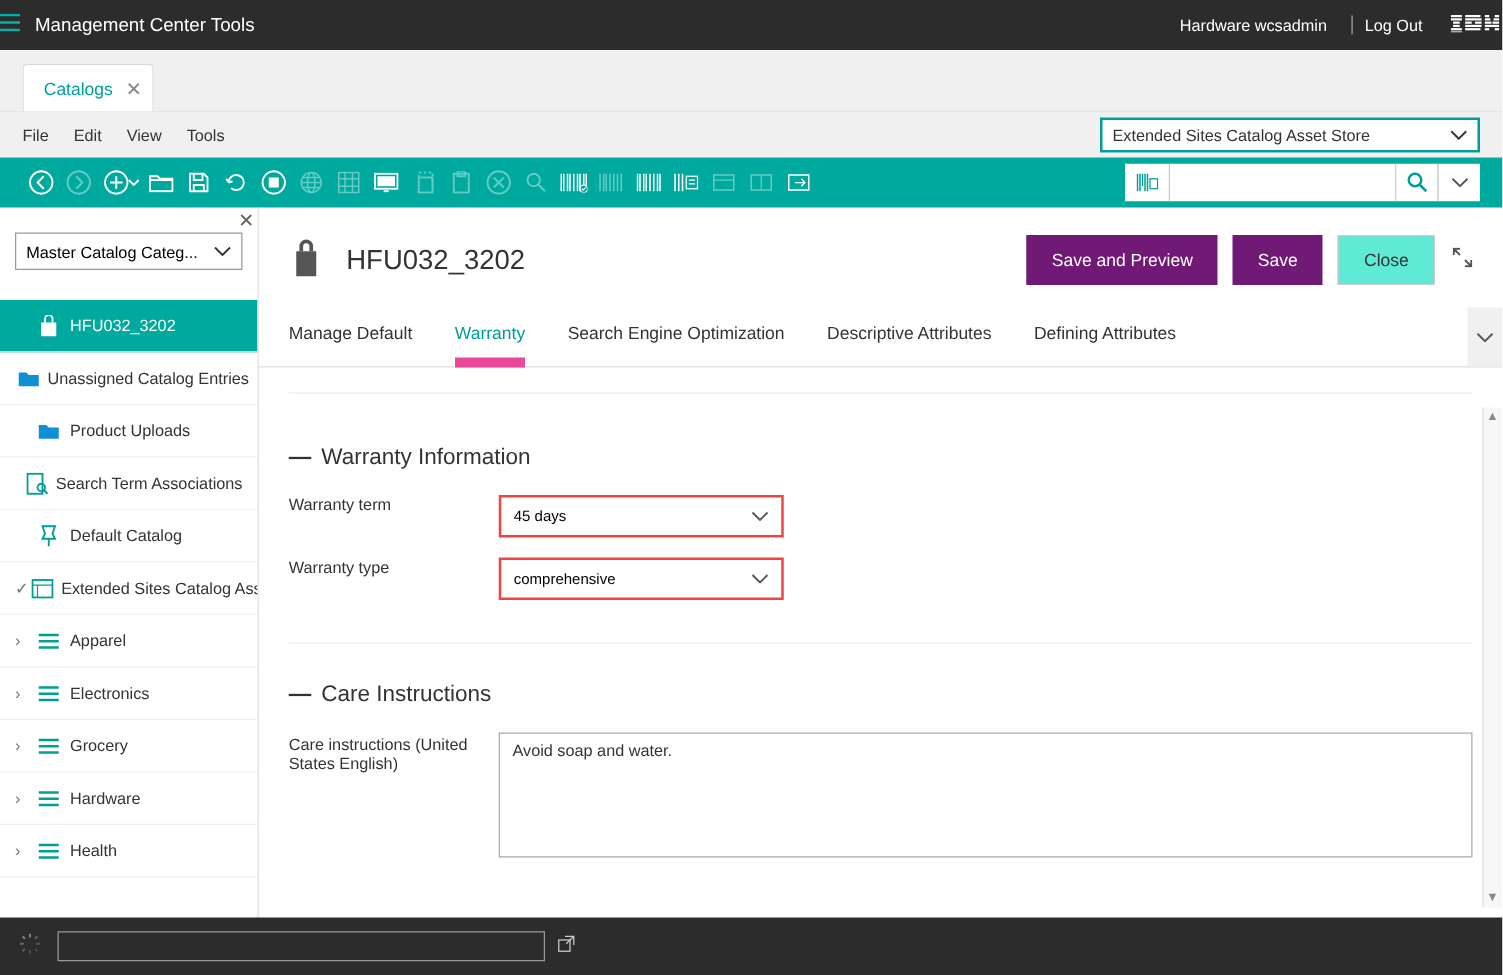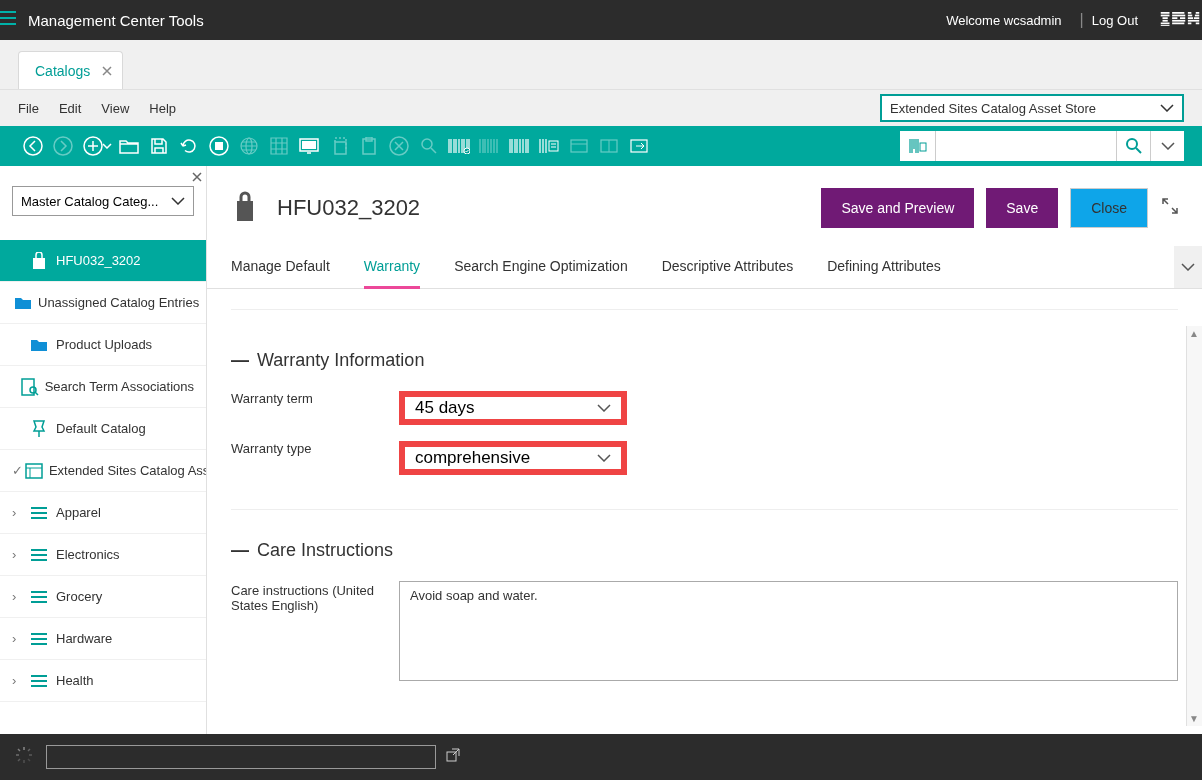--- a/index.html
+++ b/index.html
@@ -53,35 +53,35 @@
   .side-scroll-x .arrow-l { position: absolute; left: 2px; top: 0; font-size: 10px; color: #888; }
   .side-scroll-x .arrow-r { position: absolute; right: 2px; top: 0; font-size: 10px; color: #888; }
 
   .main { flex: 1; position: relative; overflow: hidden; }
   .main-header { display: flex; align-items: center; padding: 22px 24px 18px 24px; }
   .product-icon { width: 28px; height: 34px; margin-right: 18px; }
   .product-title { font-size: 22px; color: #333; }
   .main-header .spacer { flex: 1; }
   .btn { height: 40px; padding: 0 20px; font-size: 14px; border: none; cursor: pointer; }
   .btn.teal { background: #701a75; color: #fff; margin-right: 12px; }
-  .btn.outline { background: #0ea5e9; border: 1px solid #ccc; color: #333; }
+  .btn.outline { background: #5eead4; border: 1px solid #ccc; color: #333; }
   .expand-icon { margin-left: 14px; cursor: pointer; color: #555; }
 
   .tabs { display: flex; padding: 0 24px; border-bottom: 1px solid #e0e0e0; position: relative; }
   .tab { padding: 12px 0; margin-right: 34px; font-size: 14px; color: #333; cursor: pointer; white-space: nowrap; }
-  .tab.active { color: #009e96; border-bottom: 3px solid #ec4899; margin-bottom: -1px; }
+  .tab.active { color: #009e96; border-bottom: 8px solid #ec4899; margin-bottom: -1px; }
   .tabs .more { position: absolute; right: 0; top: 0; width: 28px; height: 100%; display: flex; align-items: center; justify-content: center; background: #f0f0f0; cursor: pointer; color: #555; }
 
   .content { padding: 20px 24px; overflow-y: auto; height: 420px; }
   .content-inner { border-top: 1px solid #eee; padding-top: 40px; }
   .section-title { display: flex; align-items: center; font-size: 18px; color: #333; margin-bottom: 20px; }
   .section-title .collapse { margin-right: 8px; font-weight: bold; cursor: pointer; }
   .field-row { display: flex; align-items: flex-start; margin-bottom: 16px; }
   .field-label { width: 168px; font-size: 13px; color: #333; }
-  .select-box { width: 228px; height: 34px; border: 6px solid #ef4444; display: flex; align-items: center; padding: 0 10px; font-size: 17px; cursor: pointer; }
+  .select-box { width: 228px; height: 34px; border: 2px solid #ef4444; display: flex; align-items: center; padding: 0 10px; font-size: 12px; cursor: pointer; }
   .select-box .chev { margin-left: auto; color: #555; }
   .section-divider { border-top: 1px solid #eee; margin: 34px 0 30px; }
   .textarea-row { display: flex; }
   .textarea-label { width: 168px; font-size: 13px; color: #333; padding-top: 2px; }
   .textarea-box { flex: 1; height: 100px; border: 1px solid #aaa; padding: 6px 10px; font-size: 13px; color: #333; resize: none; outline: none; font-family: inherit; }
 
   .vscroll { position: absolute; right: 0; top: 160px; width: 16px; height: 400px; background: #f7f7f7; border-left: 1px solid #e0e0e0; }
   .vscroll .arrow-t { position: absolute; top: 2px; left: 2px; font-size: 10px; color: #888; }
   .vscroll .arrow-b { position: absolute; bottom: 2px; left: 2px; font-size: 10px; color: #888; }
 
@@ -96,21 +96,21 @@
 <body>
 
 <div class="topbar">
   <span class="hamburger">
     <svg width="16" height="14" viewBox="0 0 16 14">
         <path d="M0 1h16M0 7h16M0 13h16" stroke="#00b2a9" stroke-width="2"></path>
       </svg>
   </span>
   <span class="title">Management Center Tools</span>
   <span class="spacer"></span>
-  <span class="welcome">Welcome wcsadmin</span>
+  <span class="welcome">Hardware wcsadmin</span>
   <span class="divider">|</span>
   <span class="logout">Log Out</span>
   <span class="ibm-logo">
     <svg width="44" height="16" viewBox="0 0 44 16">
         <g fill="#fff">
           <rect x="0" y="0" width="10" height="2"></rect>
           <rect x="0" y="3" width="10" height="2"></rect>
           <rect x="2" y="6" width="6" height="2"></rect>
           <rect x="2" y="9" width="6" height="2"></rect>
           <rect x="0" y="12" width="10" height="2"></rect>
@@ -143,21 +143,21 @@
           <path d="M1 1l8 8M9 1l-8 8" stroke="#888" stroke-width="1.5"></path>
         </svg>
     </span>
   </div>
 </div>
 
 <div class="menubar">
   <span class="menu-item">File</span>
   <span class="menu-item">Edit</span>
   <span class="menu-item">View</span>
-  <span class="menu-item">Help</span>
+  <span class="menu-item">Tools</span>
   <div class="right">
     <div class="store-select">
       <span>Extended Sites Catalog Asset Store</span>
       <span class="chev">
         <svg width="14" height="8" viewBox="0 0 14 8">
             <path d="M1 1l6 6 6-6" stroke="#333" stroke-width="1.5" fill="none"></path>
           </svg>
       </span>
     </div>
   </div>

